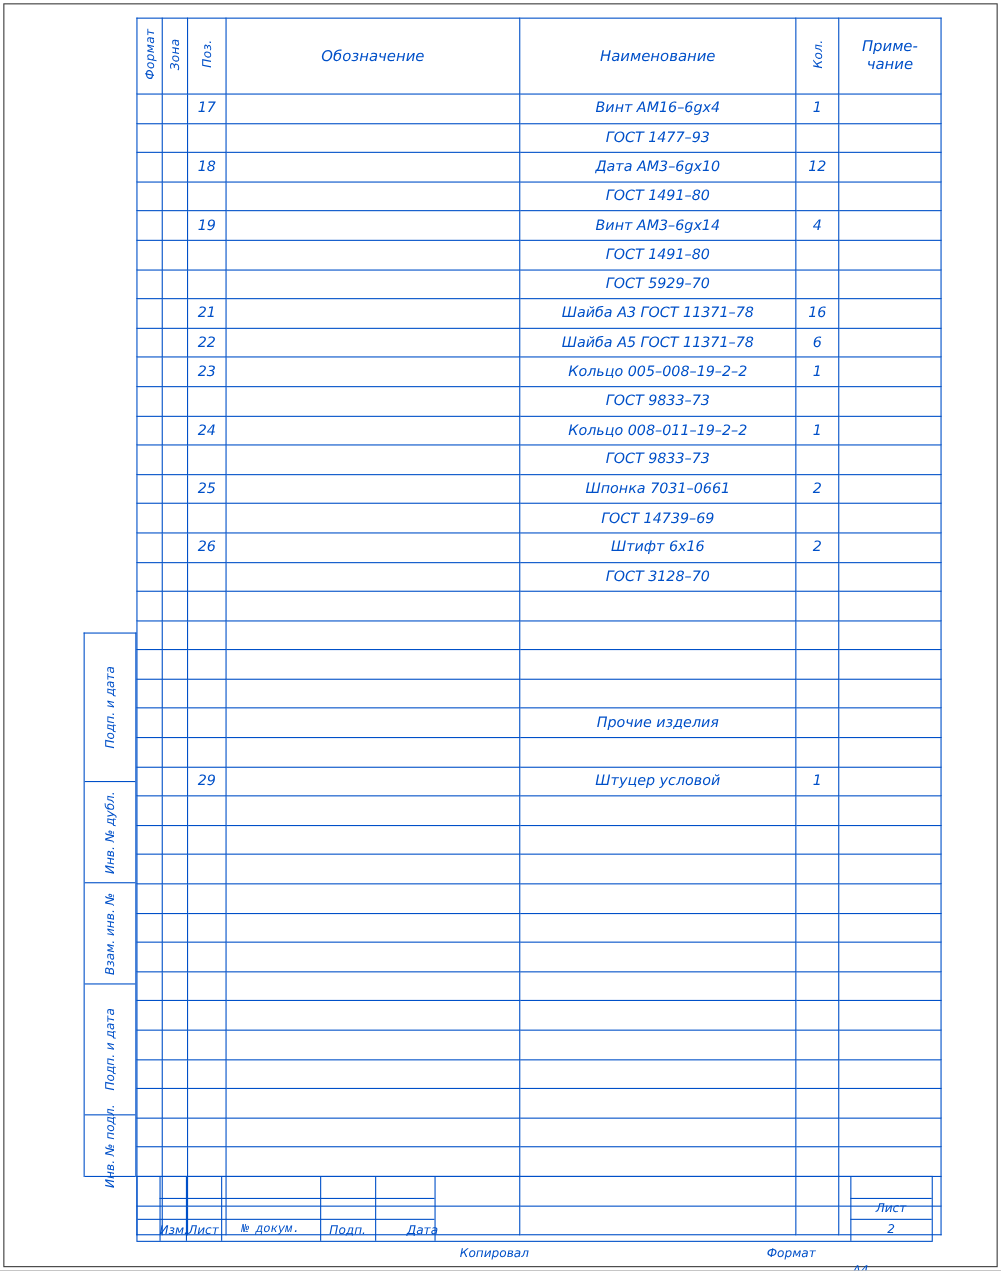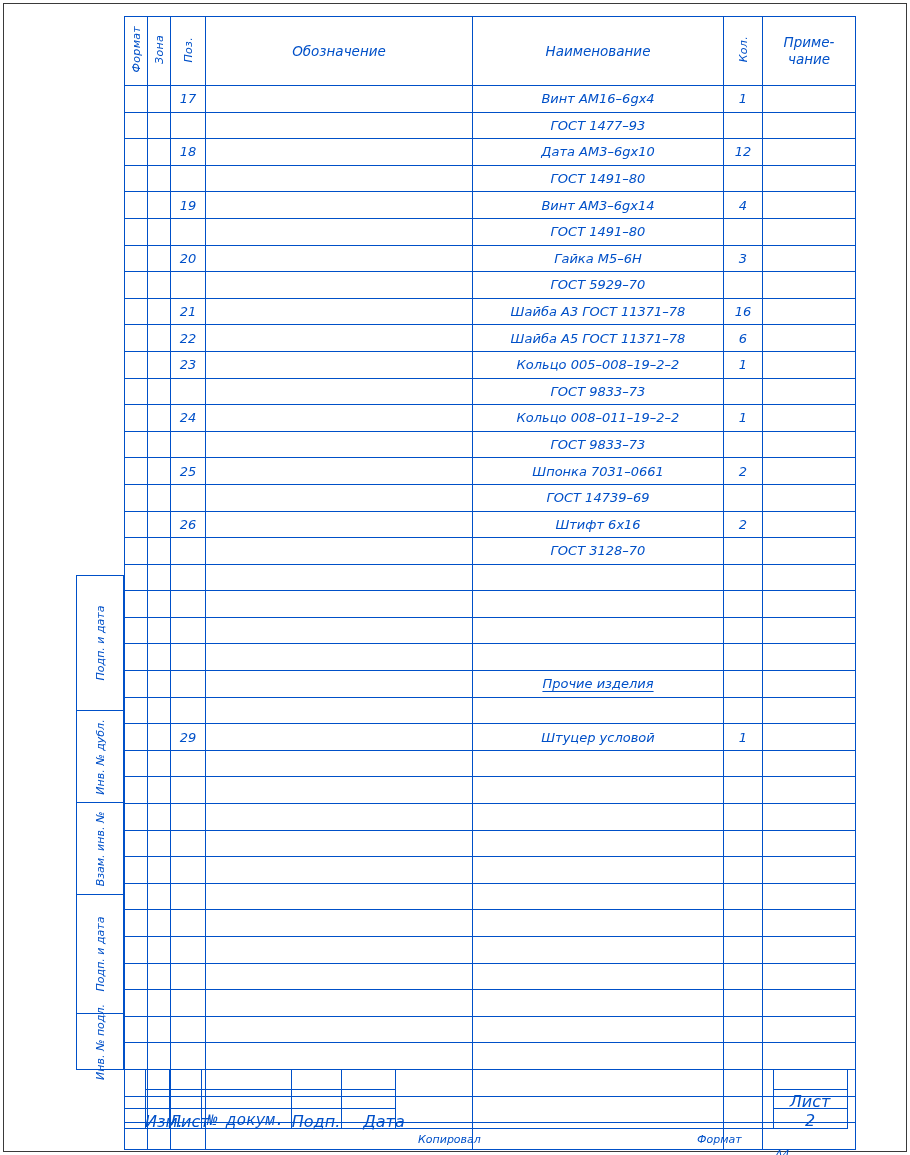--- a/index.html
+++ b/index.html
@@ -57,21 +57,20 @@
   .c-format{width:22px;}
   .c-zona{width:22px;}
   .c-poz{width:34px;}
   .c-oboz{width:266px;}
   .c-naim{width:250px;margin-left:21px;}
   .c-kol{width:38px;}
   .c-prim{width:92px;margin-left:40px;}
   .naim{ text-align:center; }
   .hdr-prim{line-height:1.25;font-size:13px;}
   .section-title{
-    text-decoration:underline;
     text-underline-offset:3px;
   }
   
   .left-col{
     position:absolute;
     left:76px;top:575px;
     width:48px;
     border:1px solid #0050c8;
     border-bottom:none;
     box-sizing:border-box;
@@ -95,21 +94,21 @@
     position:absolute;
     left:124px;top:1069px;
     width:724px;height:60px;
     border:1px solid #0050c8;
     box-sizing:border-box;
   }
   .stamp-inner{position:absolute;left:0;top:0;width:100%;height:100%;}
   .sl{position:absolute;background:#0050c8;}
   .stamp-lbl{
     position:absolute;
-    font-size:16px;
+    font-size:11px;
     font-style:italic;
     color:#0050c8;
     white-space:nowrap;
     text-align:center;
   }
   .bottom-note{
     position:absolute;
     font-size:11px;
     font-style:italic;
     color:#0050c8;
@@ -216,29 +215,20 @@
             <td class="c-zona"></td>
             <td class="c-poz"></td>
             <td class="c-oboz"></td>
             <td class="c-naim naim">ГОСТ 1491–80</td>
             <td class="c-kol"></td>
             <td class="c-prim"></td>
           </tr>
           <tr>
             <td class="c-format"></td>
             <td class="c-zona"></td>
-            <td class="c-poz">20</td>
-            <td class="c-oboz"></td>
-            <td class="c-naim naim">Гайка М5–6Н</td>
-            <td class="c-kol">3</td>
-            <td class="c-prim"></td>
-          </tr>
-          <tr>
-            <td class="c-format"></td>
-            <td class="c-zona"></td>
             <td class="c-poz"></td>
             <td class="c-oboz"></td>
             <td class="c-naim naim">ГОСТ 5929–70</td>
             <td class="c-kol"></td>
             <td class="c-prim"></td>
           </tr>
           <tr>
             <td class="c-format"></td>
             <td class="c-zona"></td>
             <td class="c-poz">21</td>

